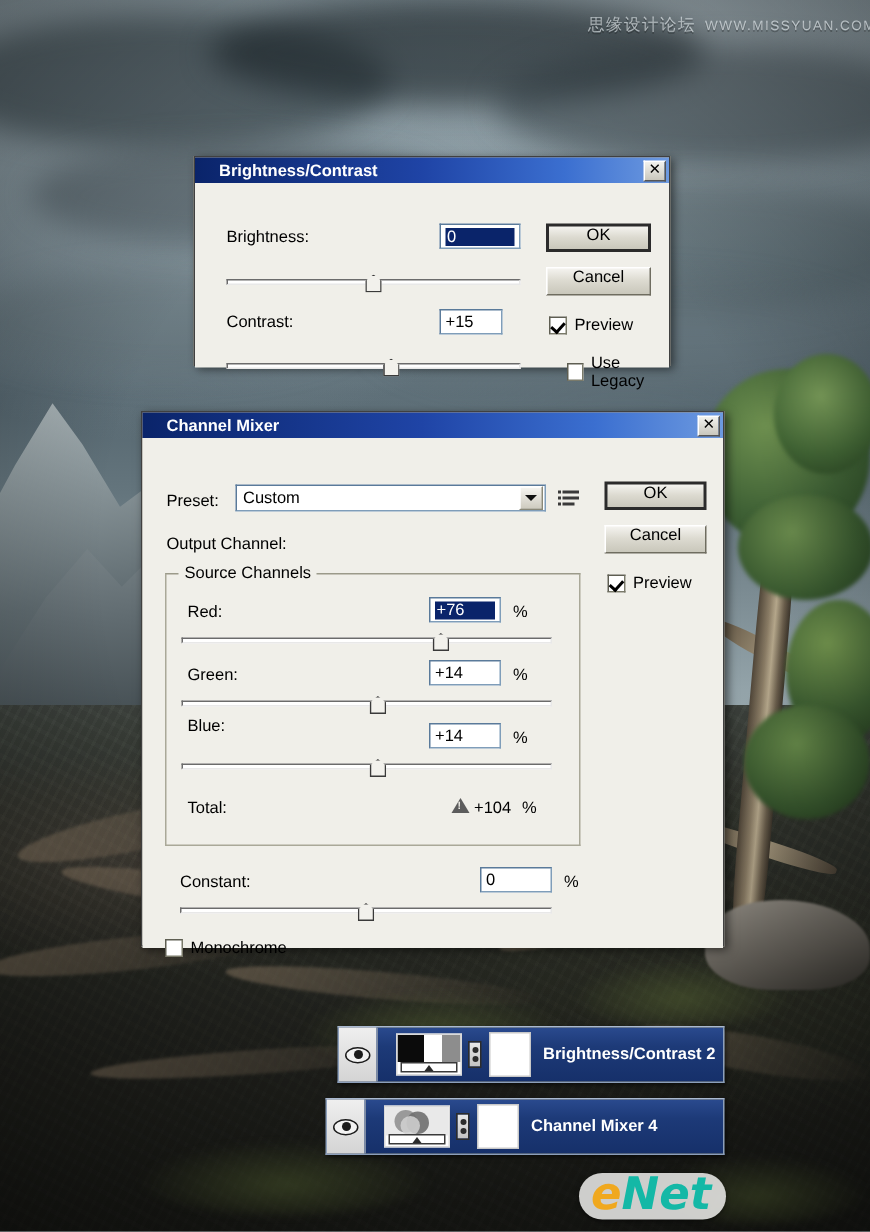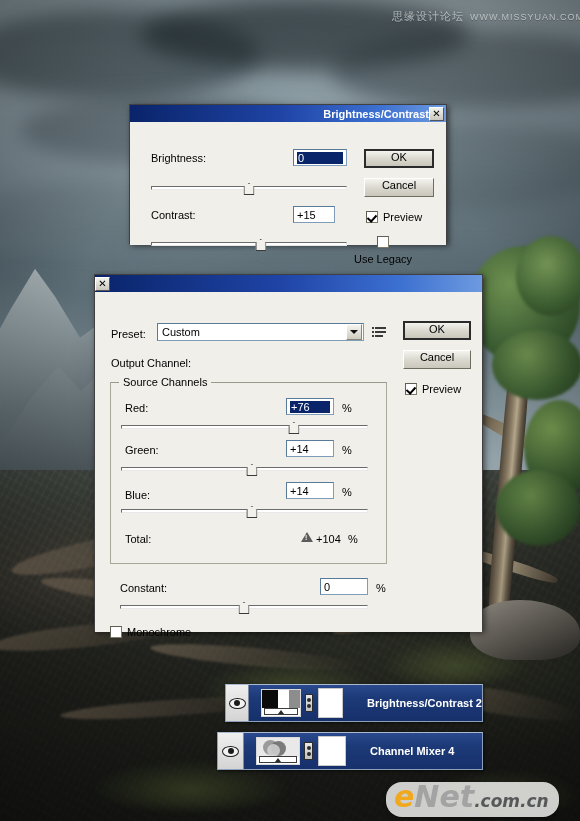--- a/index.html
+++ b/index.html
@@ -163,42 +163,41 @@
     display:flex; align-items:baseline;
     padding: 2px 10px 3px 8px;
     border-radius: 16px;
     background: rgba(232,232,230,0.88);
     box-shadow: 0 1px 3px rgba(0,0,0,0.5);
     font-family: "DejaVu Sans", sans-serif;
     font-style: italic;
     font-weight: bold;
   }
   .enet-logo .e   { color:#f0a81e; font-size:30px; line-height:26px; }
-  .enet-logo .net { color:#a3a3a3; font-size:30px; line-height:26px; }
+  .enet-logo .net { color:#14b8a6; font-size:30px; line-height:26px; }
   .enet-logo .dom { color:#57585a; font-size:17px; line-height:26px; }
 
   
   .dlg {
     position:absolute;
     background:#ece9d8;
     border: 1px solid #404040;
     box-shadow: 2px 2px 6px rgba(0,0,0,0.55);
     font-family: "Liberation Sans", sans-serif;
     font-size: 11px;
     color:#000;
   }
   .dlg-title {
     height: 17px;
     display:flex; align-items:center;
-    padding: 0 2px 0 0;
+    padding: 0 2px 0 16px;
     background: linear-gradient(90deg,#0a246a 0%, #1f44a6 48%, #3b6fd0 78%, #6d9ae0 100%);
     color:#fff;
     font-weight: bold;
     font-size: 11px;
-    text-align: right;
   }
   .dlg-title .t { flex:1; white-space:nowrap; }
   .close-btn {
     width:15px; height:14px;
     background: linear-gradient(180deg,#f2f2ee,#c9c7bd);
     border:1px solid #555;
     border-top-color:#fff; border-left-color:#fff;
     display:flex; align-items:center; justify-content:center;
     font-size:10px; font-weight:bold; color:#000; line-height:1;
     font-family:"DejaVu Sans", sans-serif;
@@ -408,21 +407,21 @@
   .mask-thumb {
     width:28px; height:30px;
     background:#fff;
     border:1px solid #c8c8c8;
     margin-left:5px;
   }
   .layer-name {
     color:#fff;
     font-size:11px;
     font-weight:bold;
-    margin-left:24px;
+    margin-left:8px;
     white-space:nowrap;
   }
 </style>
 </head>
 <body>
 
 <div id="stage">
 
   <div class="bg-layer sky">
     <div class="cloud c1"></div>
@@ -464,21 +463,20 @@
   <div class="vignette"></div>
 
   <div class="watermark-top">
     <span class="cn">思缘设计论坛</span>
     <span class="url">WWW.MISSYUAN.COM</span>
   </div>
 
   <div class="enet-logo">
     <span class="e">e</span>
     <span class="net">Net</span>
-    <span class="dom">.com.cn</span>
   </div>
 
   <div class="dlg" style="left:129px; top:104px; width:318px; height:140px;">
 
     <div class="dlg-title">
       <span class="t">Brightness/Contrast</span>
       <div class="close-btn">
         <span>✕</span>
       </div>
     </div>
@@ -512,31 +510,32 @@
       </div>
       <div class="btn" style="position:absolute; left:234px; top:56px; width:70px;">
         <span>Cancel</span>
       </div>
 
       <div class="chk" style="position:absolute; left:236px; top:89px;">
         <span class="box on"></span>
         <span class="ctext">Preview</span>
       </div>
 
-      <div class="chk" style="position:absolute; left:224px; top:114px;flex-direction:column;">
+      <div class="chk" style="position:absolute; left:248px; top:114px;">
         <span class="box"></span>
         <span class="ctext">Use Legacy</span>
       </div>
 
     </div>
   </div>
 
   <div class="dlg" style="left:94px; top:274px; width:389px; height:357px;">
 
     <div class="dlg-title">
+      <span class="t">Channel Mixer</span>
       <div class="close-btn">
         <span>✕</span>
       </div>
     </div>
 
     <div class="dlg-body" style="height:340px;">
 
       <div class="lbl" style="position:absolute; left:16px; top:36px;">Preset:</div>
       <div class="combo" style="position:absolute; left:62px; top:31px; width:207px;">
         <span class="ctxt">Custom</span>
@@ -569,21 +568,21 @@
         <div class="lbl" style="position:absolute; left:14px; top:61px;">Green:</div>
         <div class="numbox" style="position:absolute; left:175px; top:57px; width:48px;">
           <span class="val">+14</span>
         </div>
         <div class="lbl" style="position:absolute; left:231px; top:61px;">%</div>
         <div class="slider" style="position:absolute; left:10px; top:80px; width:247px;">
           <div class="track"></div>
           <div class="thumb" style="left:53%;"></div>
         </div>
 
-        <div class="lbl" style="position:absolute; left:14px; top:106px;text-align:center;">Blue:</div>
+        <div class="lbl" style="position:absolute; left:14px; top:95px;text-align:center;">Blue:</div>
         <div class="numbox" style="position:absolute; left:175px; top:99px; width:48px;">
           <span class="val">+14</span>
         </div>
         <div class="lbl" style="position:absolute; left:231px; top:103px;">%</div>
         <div class="slider" style="position:absolute; left:10px; top:122px; width:247px;">
           <div class="track"></div>
           <div class="thumb" style="left:53%;"></div>
         </div>
 
         <div class="lbl" style="position:absolute; left:14px; top:150px;">Total:</div>

